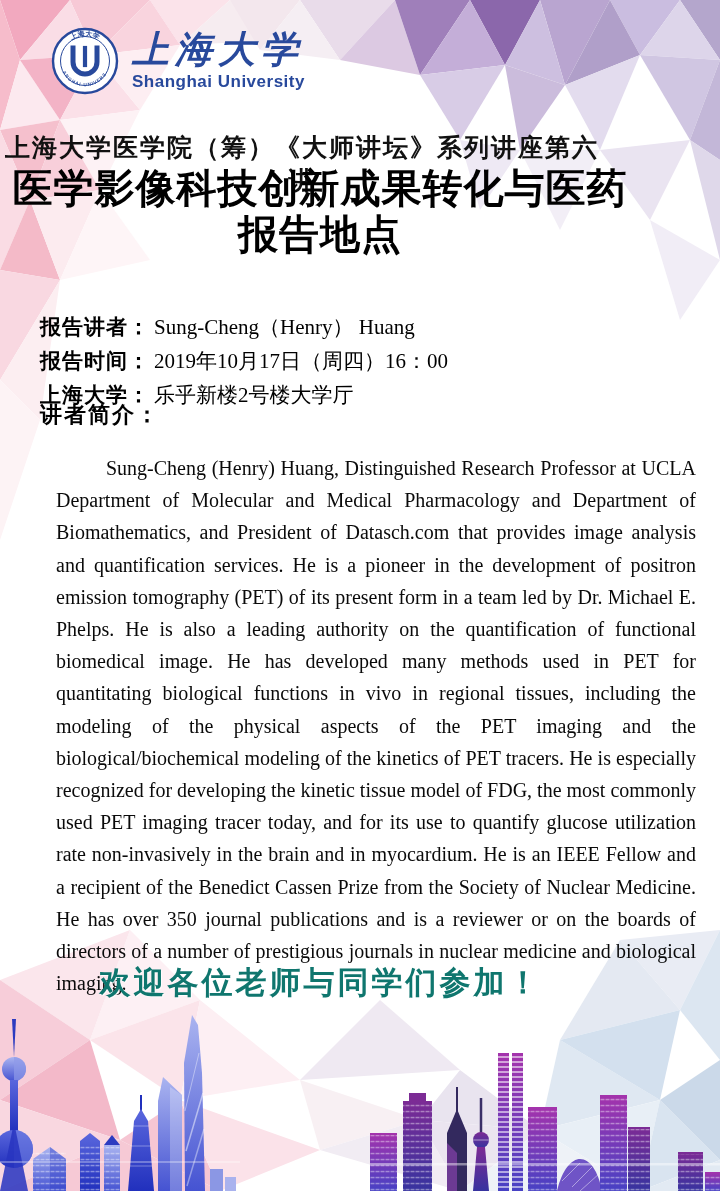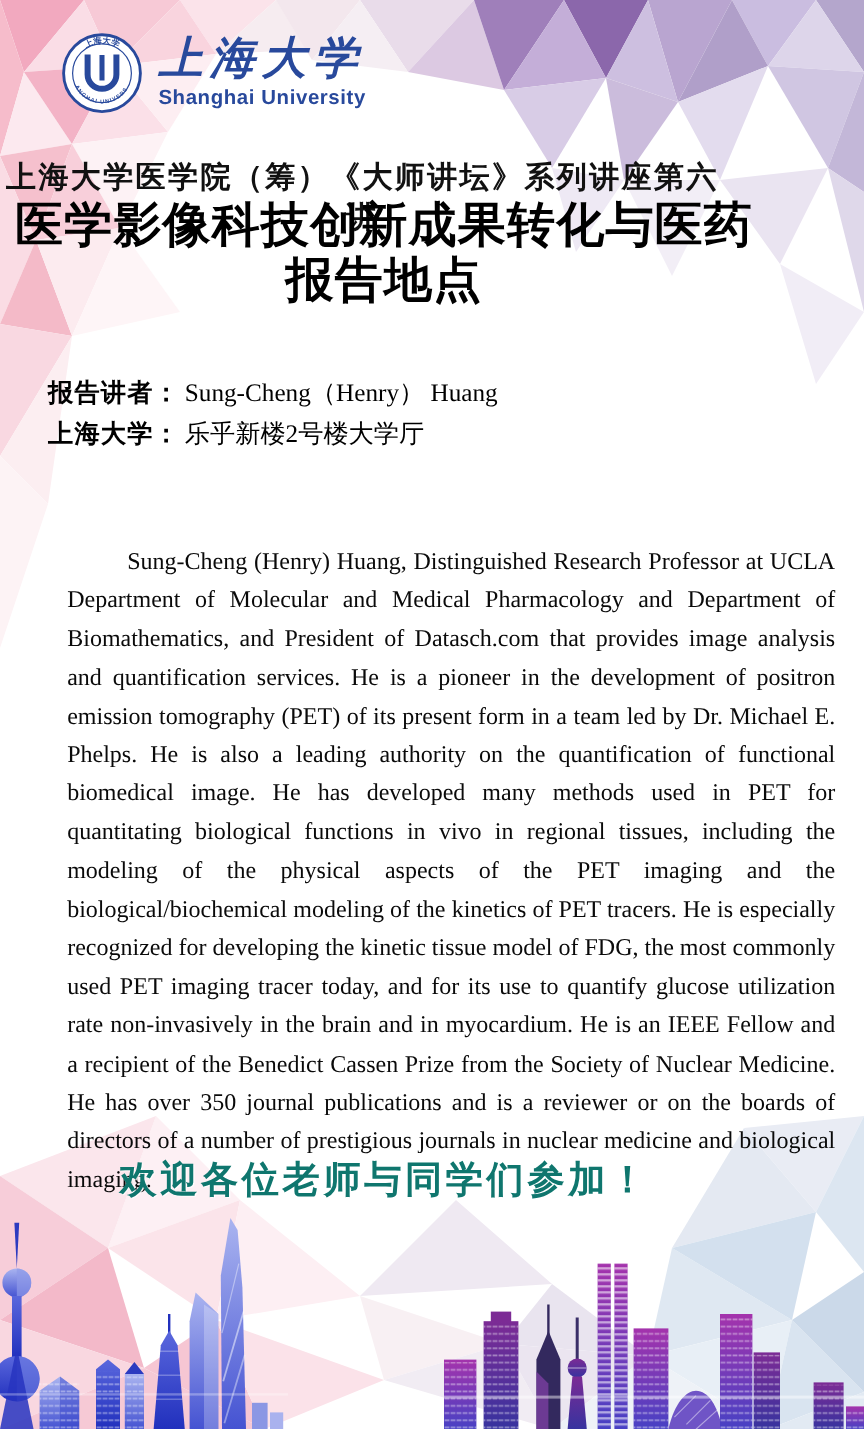--- a/index.html
+++ b/index.html
@@ -171,24 +171,28 @@
 
     <div class="series-line">上海大学医学院（筹）《大师讲坛》系列讲座第六讲</div>
 
     <h1 class="main-title"><span>医学影像科技创新成果转化与医药</span><br><span>报告地点</span></h1>
 
     <div class="info">
       <div class="info-row">
         <span class="info-label">报告讲者：</span><span class="info-value">Sung-Cheng（Henry） Huang</span>
       </div>
       <div class="info-row">
+        <span class="info-label">报告时间：</span><span class="info-value">2019年10月17日（周四）16：00</span>
+      </div>
+      <div class="info-row">
         <span class="info-label">上海大学：</span><span class="info-value">乐乎新楼2号楼大学厅</span>
       </div>
     </div>
 
+    <div class="bio-heading">讲者简介：</div>
     <p class="bio-text">Sung-Cheng (Henry) Huang, Distinguished Research Professor at UCLA Department of Molecular and Medical Pharmacology and Department of Biomathematics, and President of Datasch.com that provides image analysis and quantification services.  He is a pioneer in the development of positron emission tomography (PET) of its present form in a team led by Dr. Michael E. Phelps.  He is also a leading authority on the quantification of functional biomedical image.  He has developed many methods used in PET for quantitating biological functions in vivo in regional tissues, including the modeling of the physical aspects of the PET imaging and the biological/biochemical modeling of the kinetics of PET tracers.  He is especially recognized for developing the kinetic tissue model of FDG, the most commonly used PET imaging tracer today, and for its use to quantify glucose utilization rate non-invasively in the brain and in myocardium.  He is an IEEE Fellow and a recipient of the Benedict Cassen Prize from the Society of Nuclear Medicine.  He has over 350 journal publications and is a reviewer or on the boards of directors of a number of prestigious journals in nuclear medicine and biological imaging.</p>
 
     <div class="welcome-line">欢迎各位老师与同学们参加！</div>
   </div>
 
   <svg class="skyline" viewBox="0 0 720 190" aria-hidden="true">
     <defs>
       <linearGradient id="gBlue" x1="0" y1="0" x2="0" y2="1">
         <stop offset="0" stop-color="#5a67dd"></stop>
           <stop offset="1" stop-color="#2130bd"></stop>

